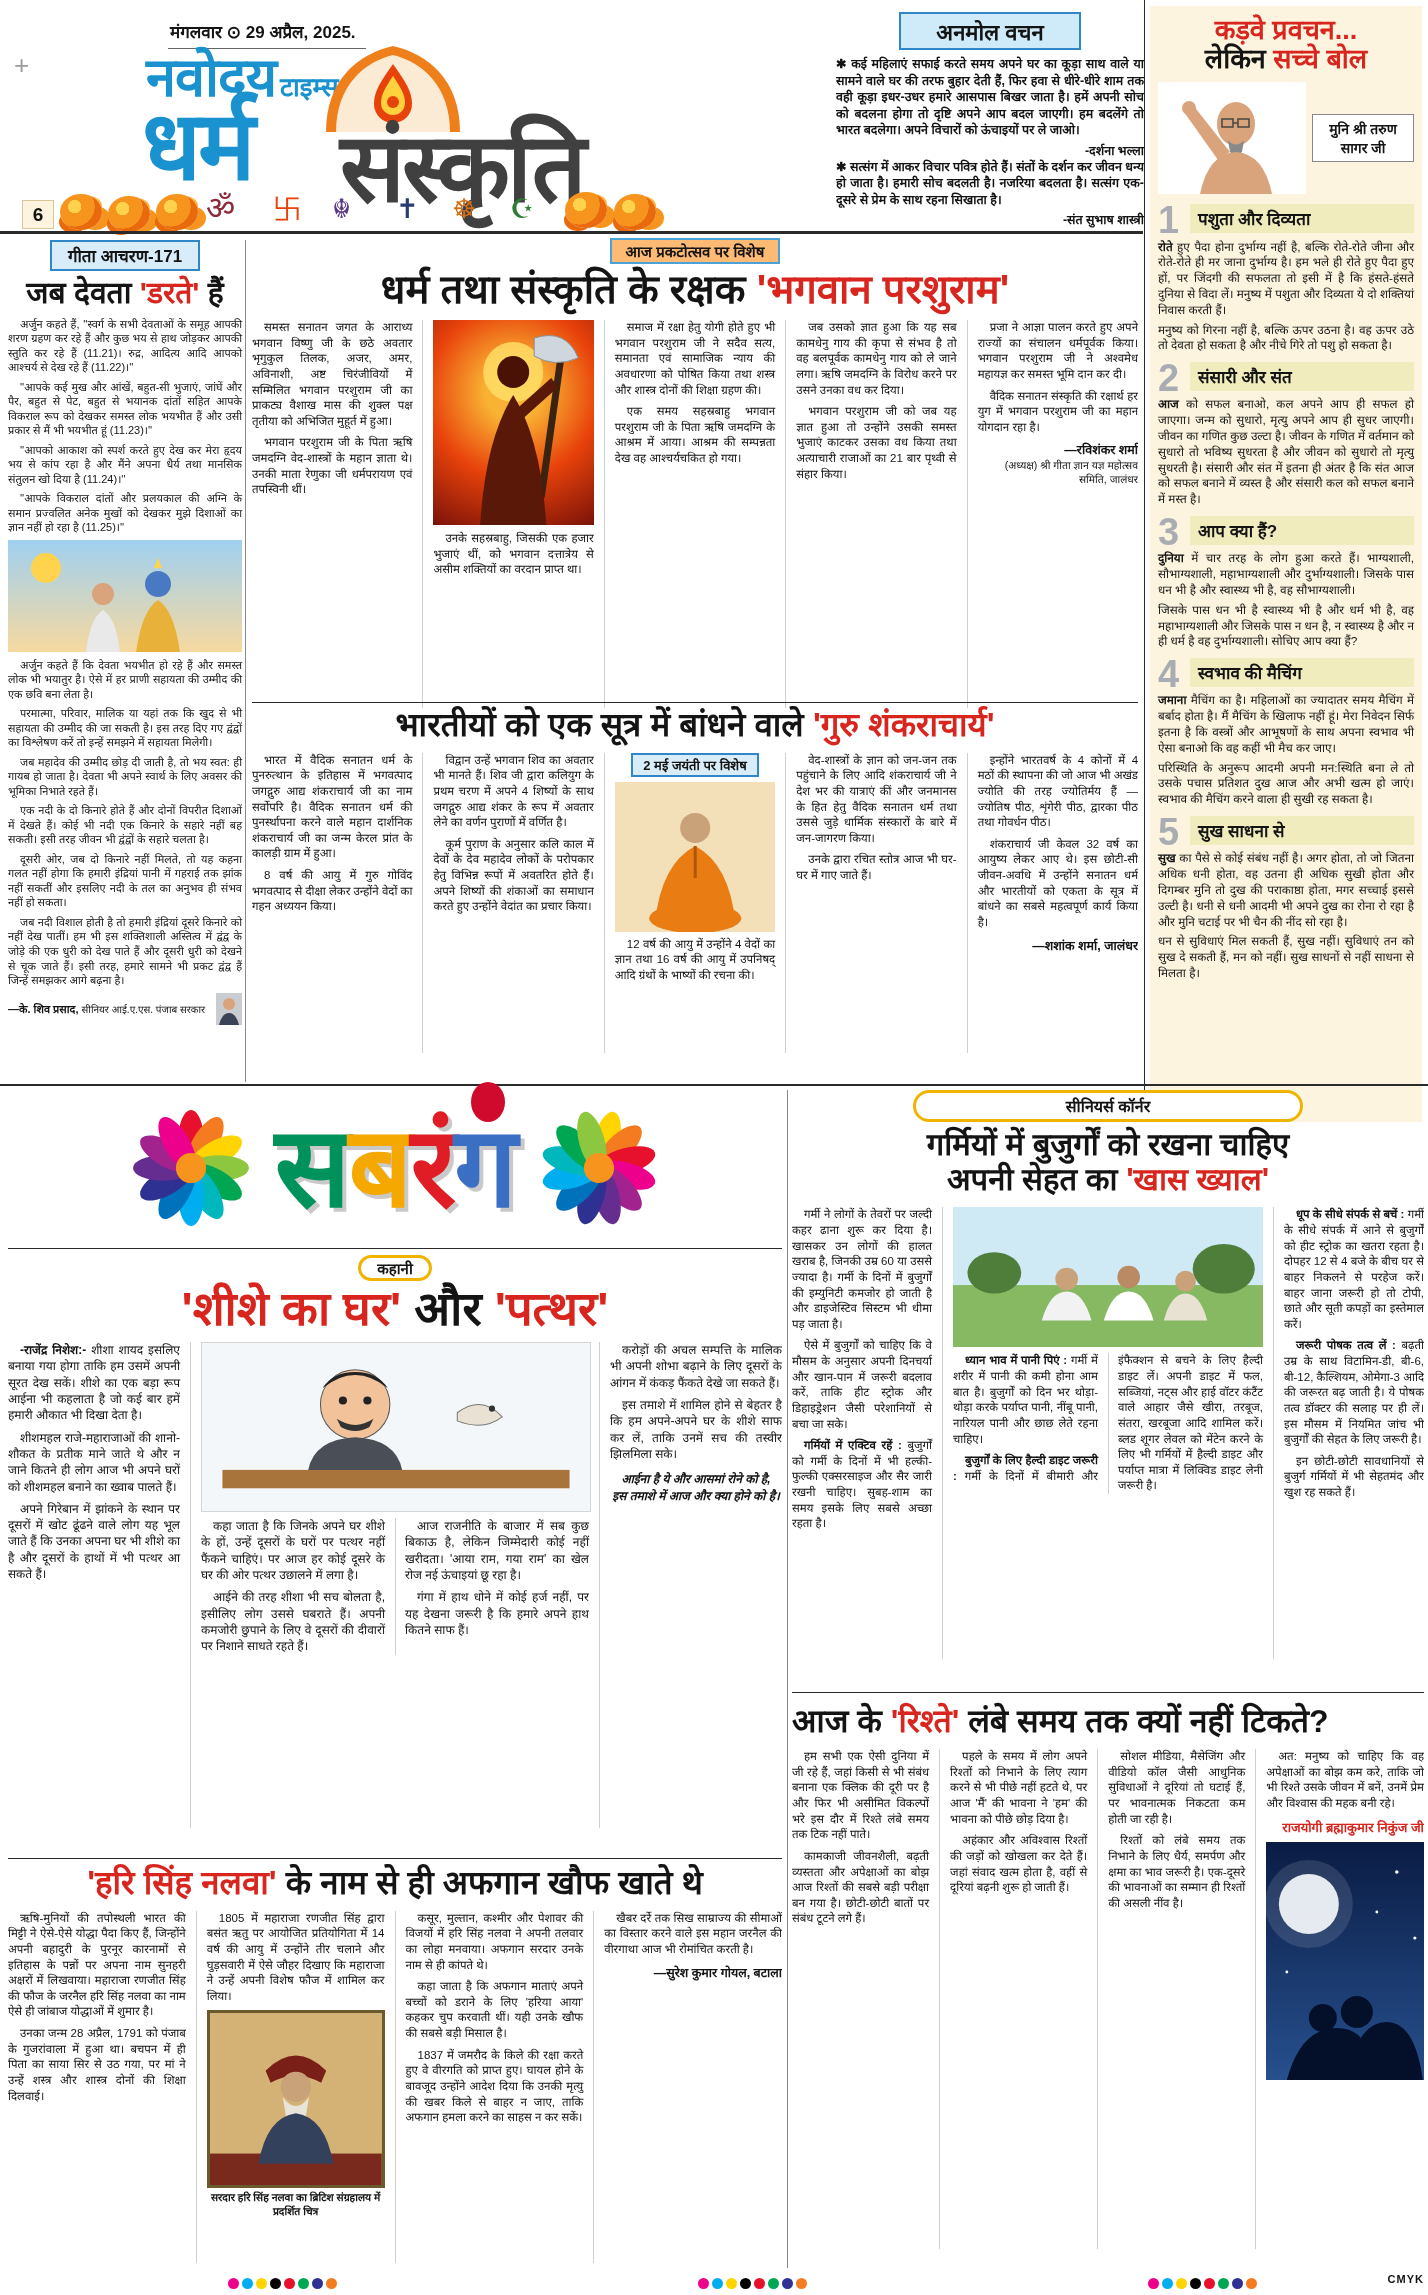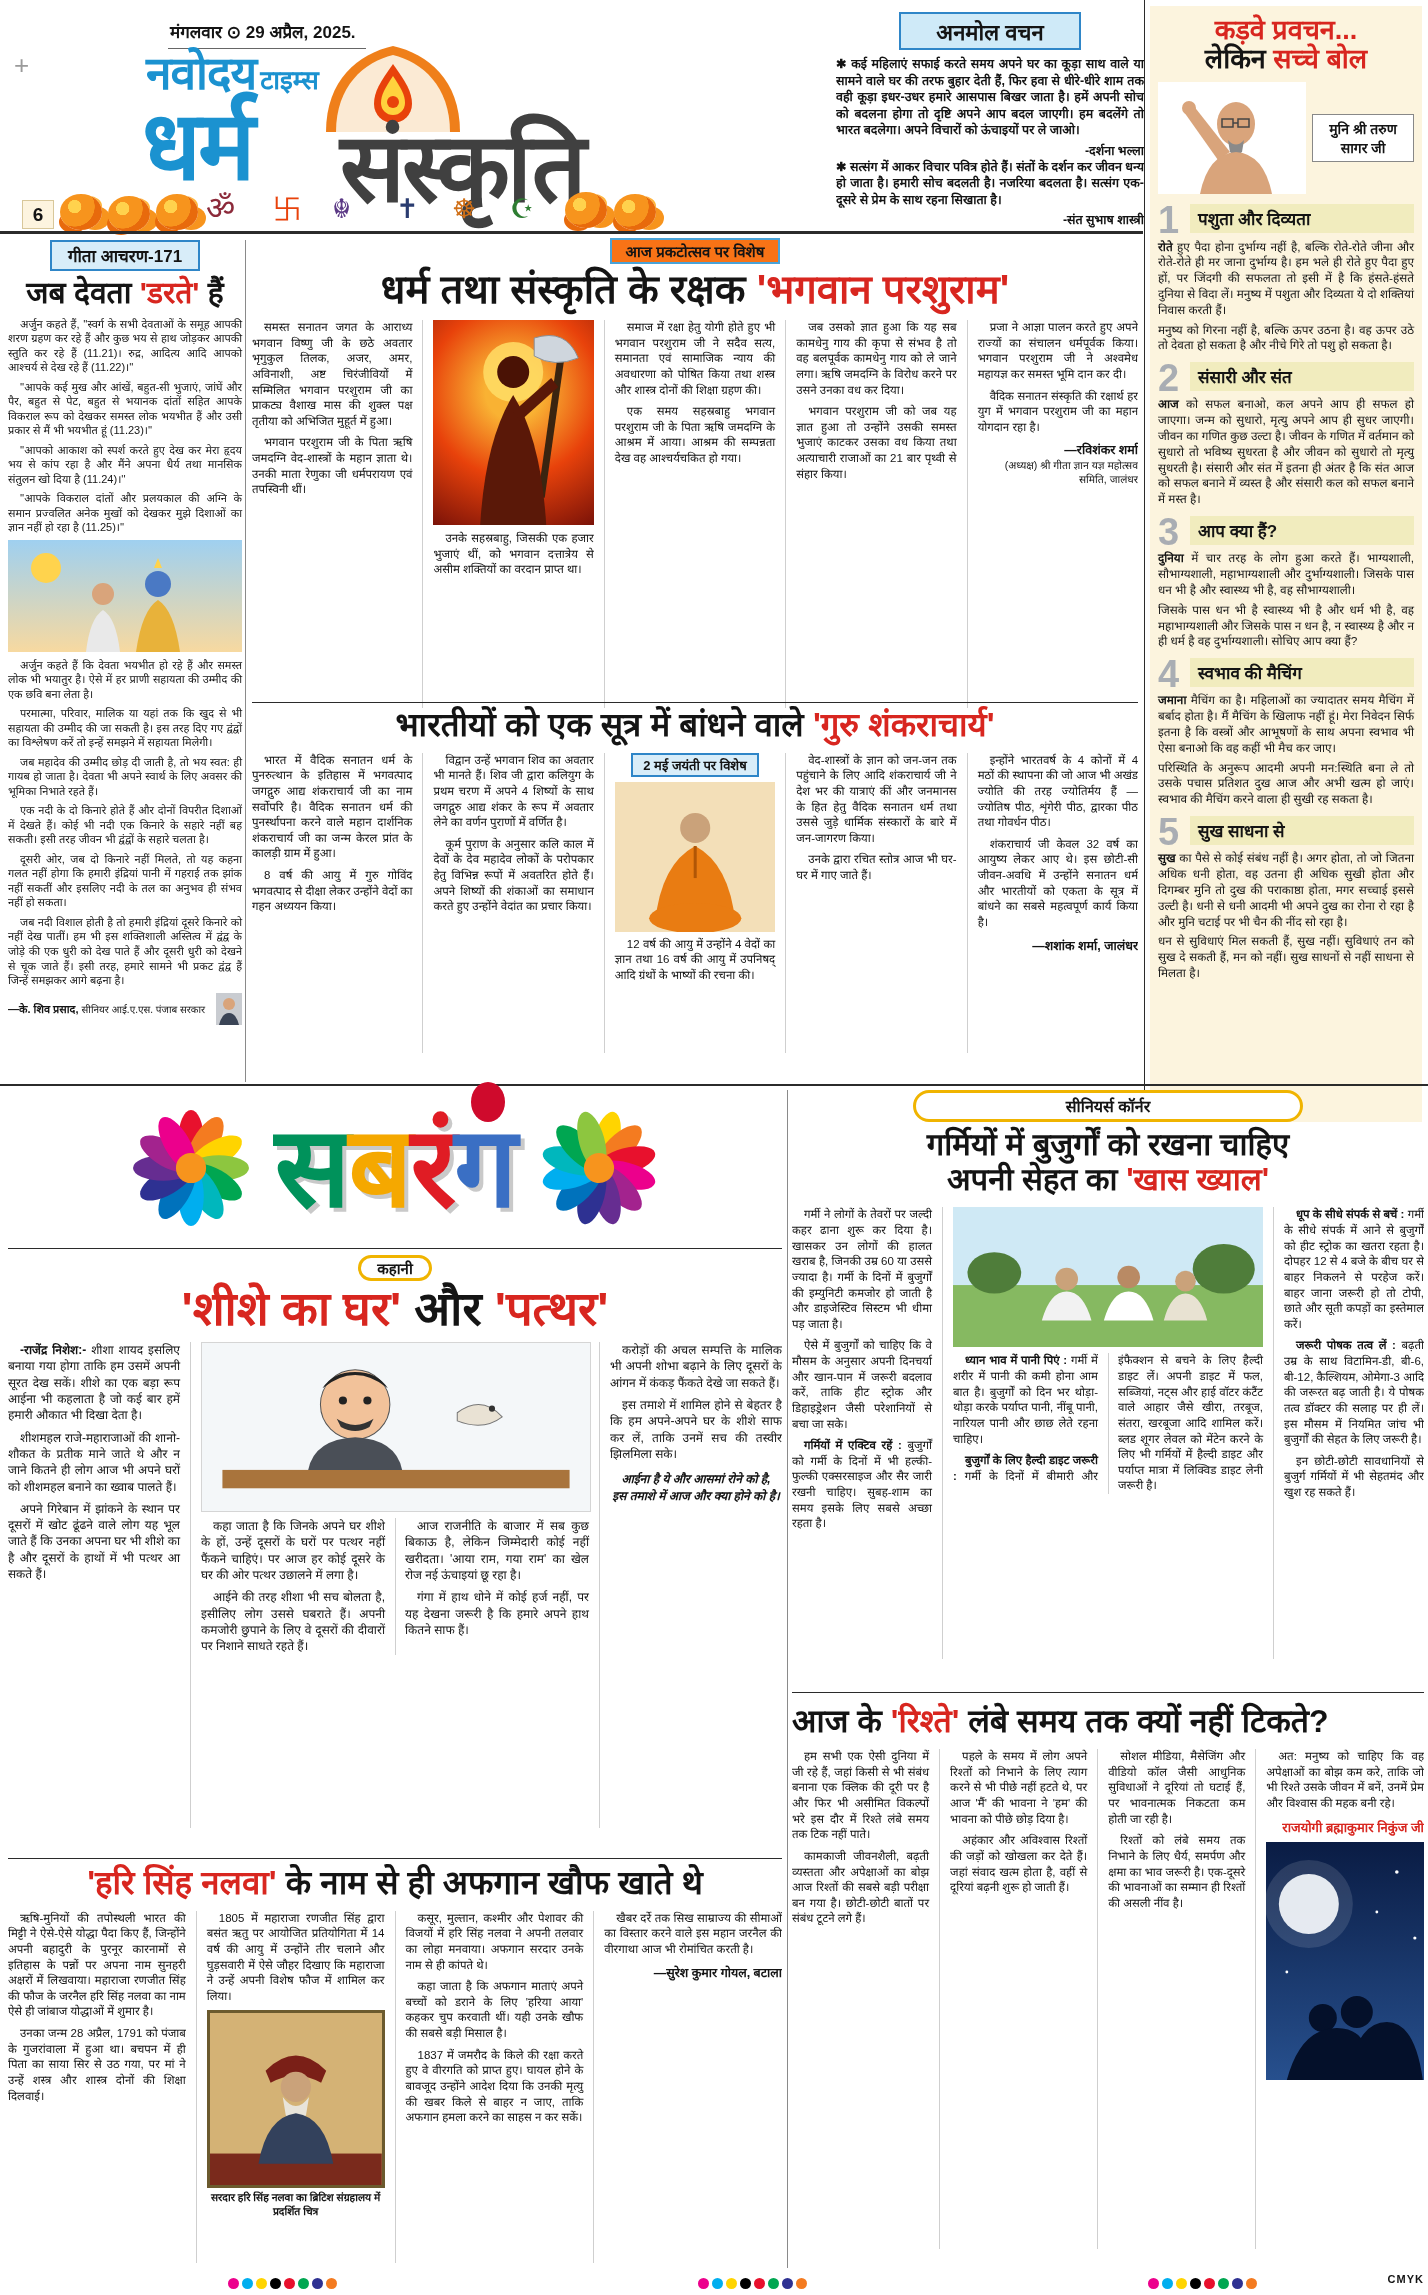--- a/index.html
+++ b/index.html
@@ -9,21 +9,21 @@
   .blue{color:#1b92d0;}
   .orange{color:#404040;}
   .hline{position:absolute;background:#2b2b2b;}
   .vline{position:absolute;background:#2b2b2b;width:1px;}
   .crop{position:absolute;color:#9a9a9a;font-size:26px;font-weight:300;}
 
   
   .date{position:absolute;left:168px;top:20px;font-size:17px;font-weight:bold;
         border-bottom:1px solid #666;padding:0 10px 5px 2px;}
   .brand{position:absolute;left:146px;top:50px;font-weight:bold;color:#1b92d0;line-height:1;}
-  .brand .main{font-size:46px;letter-spacing:-1px;}
+  .brand .main{font-size:54px;letter-spacing:-1px;}
   .brand .sub{font-size:26px;margin-left:4px;}
   .bigword{position:absolute;font-size:96px;font-weight:bold;line-height:1;letter-spacing:-3px;}
   .logo{position:absolute;left:318px;top:40px;}
   .pagenum{position:absolute;left:22px;top:200px;width:30px;height:27px;background:#fdf4df;
            border:1px solid #d8c79a;font-size:19px;font-weight:bold;text-align:center;line-height:27px;}
   .sym{position:absolute;top:196px;font-size:27px;line-height:1;}
   .marigold{position:absolute;width:42px;height:36px;border-radius:50%;
             background:radial-gradient(circle at 35% 35%, #ffd24d 0 18%, #f7941d 19% 55%, #e86a0c 56% 100%);
             box-shadow:14px 6px 0 -6px #f7941d, -8px 10px 0 -7px #e86a0c, 8px -6px 0 -8px #ffb53a;}
 
@@ -46,21 +46,21 @@
   .item .num{color:#a9adb3;font-size:38px;font-weight:bold;line-height:.85;width:26px;}
   .item .t{flex:1;background:#f1ecbe;font-size:17px;font-weight:bold;padding:3px 8px;}
   .item p{font-size:11.8px;line-height:1.34;text-align:justify;margin:0 0 4px;}
 
   
   .p{font-size:11.5px;line-height:1.36;text-align:justify;margin:0 0 6px;text-indent:12px;}
   .cols{display:flex;}
   .cols > .c{flex:1;border-right:1px solid #cfcfcf;padding:0 10px;}
   .cols > .c:first-child{padding-left:0;}
   .cols > .c:last-child{border-right:none;padding-right:0;}
-  .kicker{display:block;margin:0 auto;width:max-content;background:#f97316;border:2px solid #4aa3d8;
+  .kicker{display:block;margin:0 auto;width:max-content;background:#fdba74;border:2px solid #4aa3d8;
           font-size:15px;font-weight:bold;padding:1px 14px;}
   .pill{display:block;margin:0 auto;width:max-content;border:3px solid #f0b400;border-radius:16px;
         font-size:16px;font-weight:bold;padding:2px 150px;background:#fff;}
   .byline{text-align:right;font-weight:bold;font-size:12.5px;margin-top:2px;}
   .byline small{font-weight:normal;font-size:10.5px;}
 
   
   .gita{position:absolute;left:8px;top:240px;width:234px;}
   .gita .badge{display:block;margin:0 auto 6px;width:max-content;background:#d8edf9;border:2px solid #2f86c8;
                font-size:17px;font-weight:bold;padding:2px 16px;}

